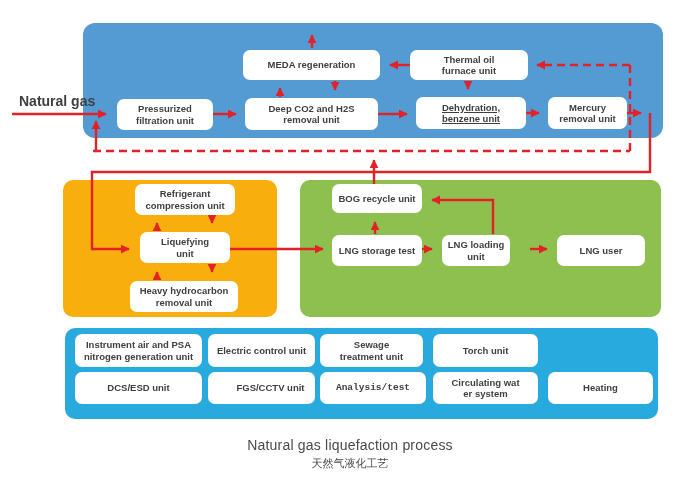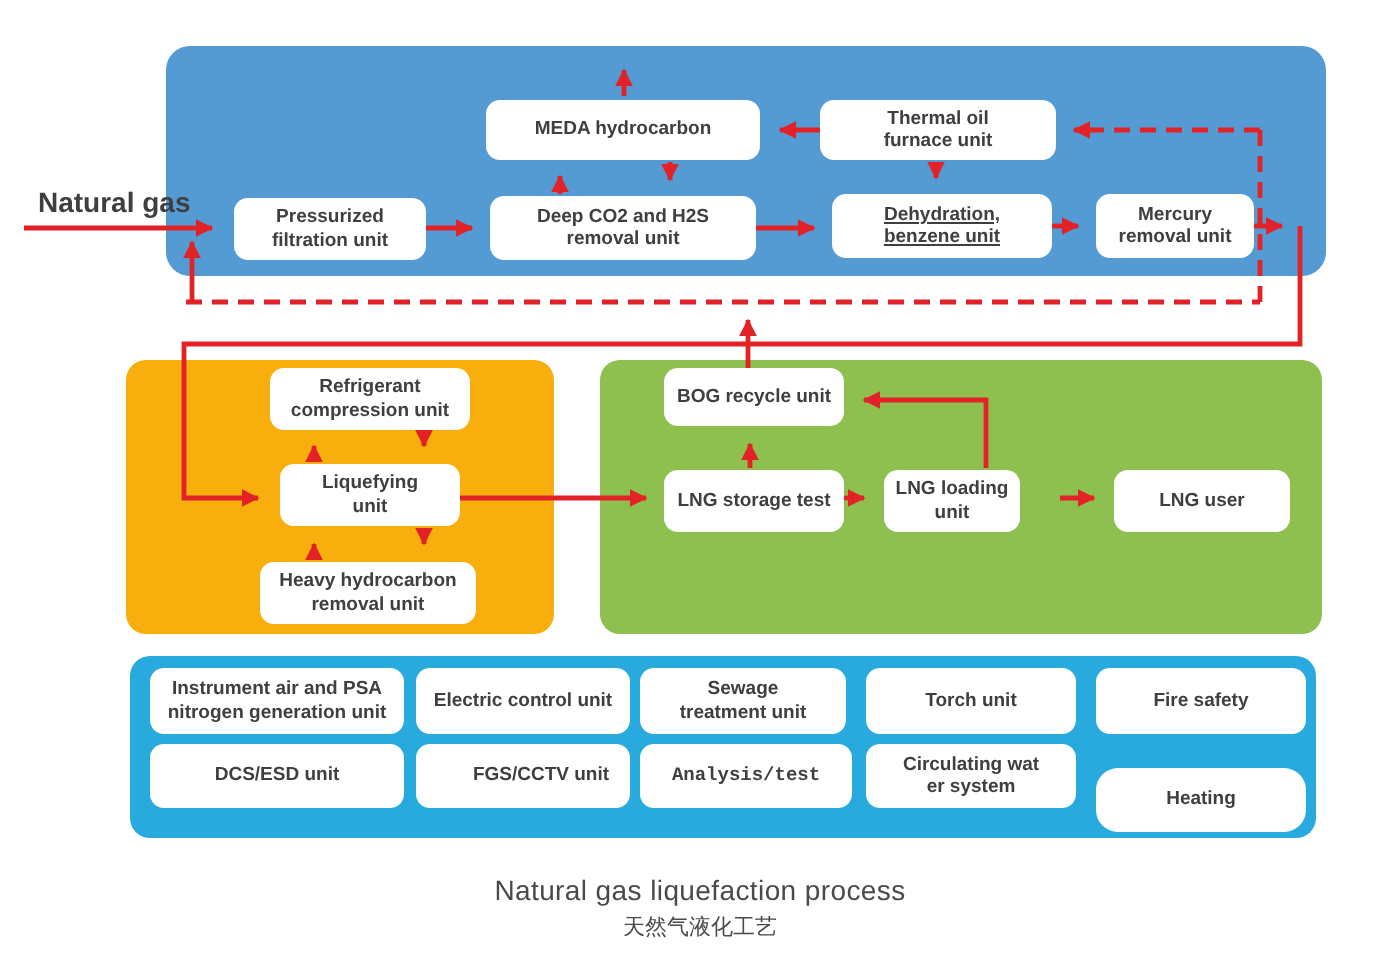--- a/index.html
+++ b/index.html
@@ -83,21 +83,21 @@
     <path d="M493,234 V200 H432" marker-end="url(#ah)"></path>
     <path d="M374,184 V160" marker-end="url(#ah)"></path>
 
     <path class="dashed" d="M93,151 H630"></path>
     <path class="dashed" d="M630,151 V65"></path>
     <path class="dashed" d="M630,65 H537" marker-end="url(#ah)"></path>
   </svg>
 
   <div class="free-label" style="left:19px;top:93px;">Natural gas</div>
 
-  <div class="node" style="left:243px;top:50px;width:137px;height:30px;">MEDA hydrocarbon</div>
+  <div class="node" style="left:243px;top:50px;width:137px;height:30px;">MEDA regeneration</div>
   <div class="node" style="left:410px;top:50px;width:118px;height:30px;">Thermal oil
 furnace unit</div>
   <div class="node" style="left:117px;top:99px;width:96px;height:31px;">Pressurized
 filtration unit</div>
   <div class="node" style="left:245px;top:98px;width:133px;height:32px;">Deep CO2 and H2S
 removal unit</div>
   <div class="node" style="left:416px;top:97px;width:110px;height:32px;text-decoration:underline;">Dehydration,
 benzene unit</div>
   <div class="node" style="left:548px;top:97px;width:79px;height:32px;">Mercury
 removal unit</div>
@@ -113,27 +113,26 @@
   <div class="node" style="left:332px;top:235px;width:90px;height:31px;">LNG storage test</div>
   <div class="node" style="left:442px;top:235px;width:68px;height:31px;">LNG loading unit</div>
   <div class="node" style="left:557px;top:235px;width:88px;height:31px;">LNG user</div>
 
   <div class="node" style="left:75px;top:334px;width:127px;height:33px;">Instrument air and PSA
 nitrogen generation unit</div>
   <div class="node" style="left:208px;top:334px;width:107px;height:33px;">Electric control unit</div>
   <div class="node" style="left:320px;top:334px;width:103px;height:33px;">Sewage
 treatment unit</div>
   <div class="node" style="left:433px;top:334px;width:105px;height:33px;">Torch unit</div>
-  <div class="node" style="left:548px;top:334px;width:105px;height:33px;">Fire safety</div>
 
   <div class="node" style="left:75px;top:372px;width:127px;height:32px;">DCS/ESD unit</div>
   <div class="node" style="left:208px;top:372px;width:107px;height:32px;padding-left:21px;">FGS/CCTV unit</div>
   <div class="node" style="left:320px;top:372px;width:106px;height:32px;font-family:Liberation Mono, monospace;">Analysis/test</div>
   <div class="node" style="left:433px;top:372px;width:105px;height:32px;">Circulating wat
 er system</div>
-  <div class="node" style="left:548px;top:384px;width:105px;height:32px;border-radius:11px;">Heating</div>
+  <div class="node" style="left:548px;top:372px;width:105px;height:32px;">Heating</div>
 
   <div class="caption">
     <div class="en">Natural gas liquefaction process</div>
     <div class="zh">天然气液化工艺</div>
   </div>
 
 </div>
 
 </body></html>

